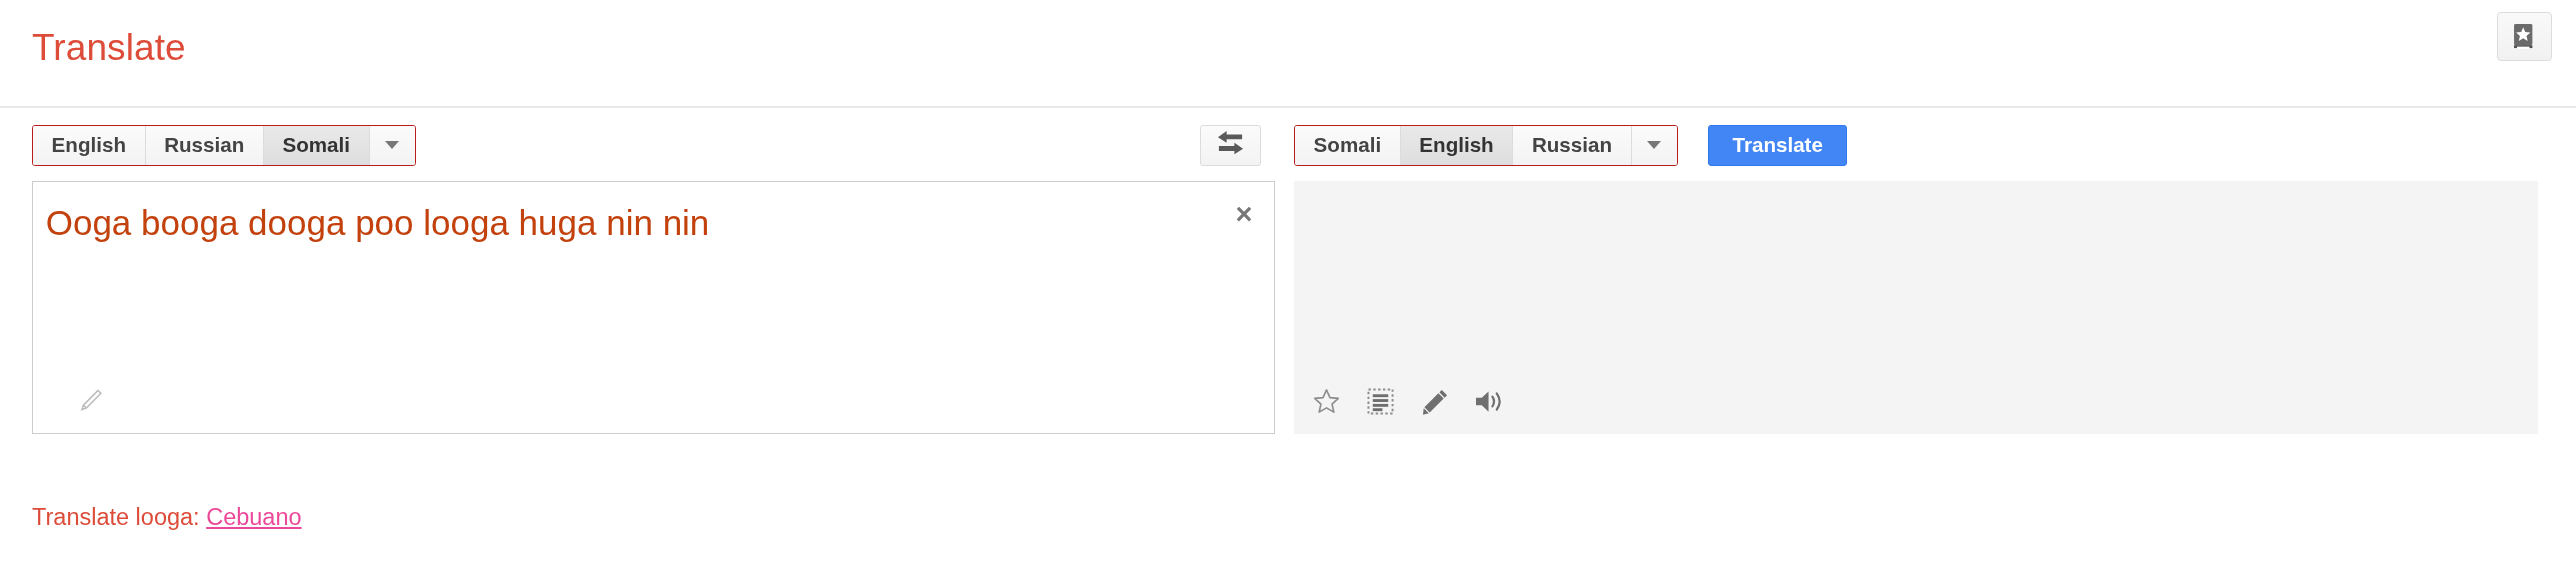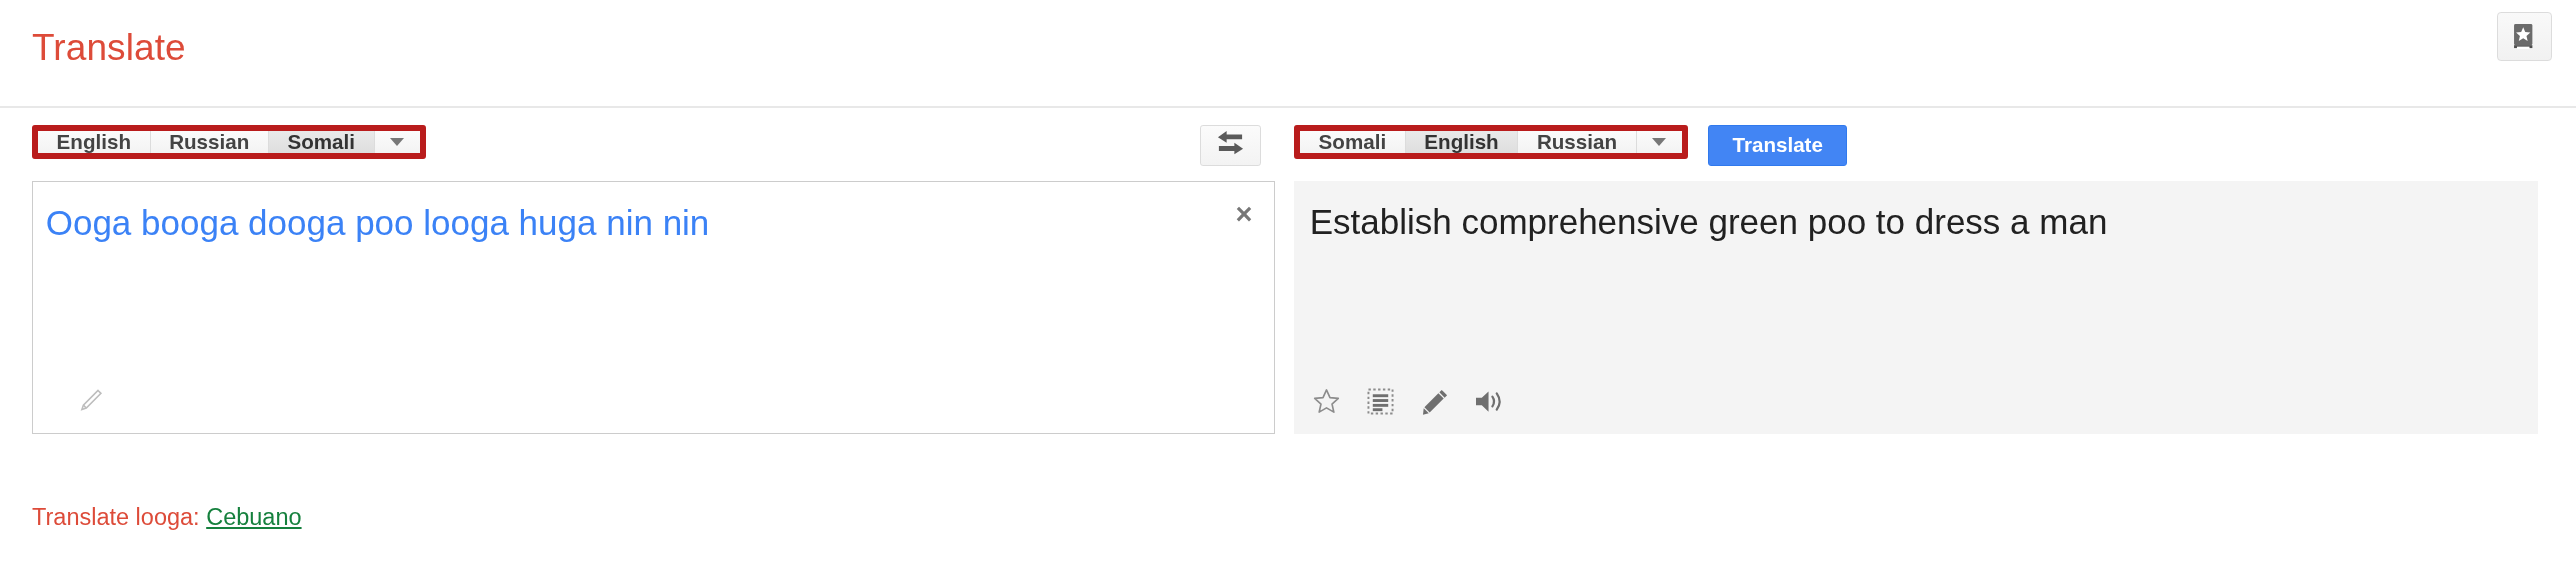--- a/index.html
+++ b/index.html
@@ -51,22 +51,22 @@
   .phrasebook-btn svg { display: block; }
 
   
   .controls {
     position: relative;
     height: 73px;
   }
   .btn-group {
     position: absolute;
     display: flex;
-    height: 34px;
-    border: 6px solid #b91c1c;
+    height: 41px;
+    border: 1px solid #b91c1c;
     border-radius: 2.9px;
     box-sizing: border-box;
     overflow: hidden;
     background: #f8f8f8;
   }
   .lang-btn {
     display: flex;
     align-items: center;
     padding: 0 18.6px;
     font-size: 20.6px;
@@ -146,21 +146,21 @@
     border: 1px solid #cccccc;
     background: #ffffff;
     box-sizing: border-box;
   }
   .source-text {
     position: absolute;
     left: 12.7px;
     top: 17.6px;
     right: 69px;
     font-size: 35px;
-    color: #3b82f6;
+    color: #c2410c;
     line-height: 45px;
     font-weight: 400;
   }
   .clear-btn {
     position: absolute;
     right: 21.5px;
     top: 17.6px;
     font-size: 29px;
     font-weight: bold;
     color: #777777;
@@ -214,21 +214,21 @@
   .footer {
     position: absolute;
     left: 32px;
     top: 504px;
     font-size: 23.5px;
     line-height: 27px;
     color: #dd4b39;
     white-space: nowrap;
   }
   .footer a {
-    color: #15803d;
+    color: #ec4899;
     text-decoration: underline;
     cursor: pointer;
   }
 </style>
 </head>
 <body>
 
 <div class="header">
   <div class="app-title">Translate</div>
   <div class="phrasebook-btn">
@@ -284,21 +284,20 @@
       <span>
         <svg width="25.4" height="25.4" viewBox="0 0 26 26">
           <path d="M20.5 2.5 L23.5 5.5 L8.5 20.5 L4 22 L5.5 17.5 Z" fill="none" stroke="#bdbdbd" stroke-width="1.6"></path>
           <path d="M5.5 17.5 L8.5 20.5" stroke="#bdbdbd" stroke-width="1.6"></path>
         </svg>
       </span>
     </div>
   </div>
 
   <div class="target-panel">
-    <div class="target-text">Establish comprehensive green poo to dress a man</div>
     <div class="target-actions">
 
       <div class="action-icon">
         <span>
           <svg width="29" height="29" viewBox="0 0 30 30">
             <polygon points="15,3 18.6,11 27.2,11.8 20.7,17.6 22.6,26 15,21.6 7.4,26 9.3,17.6 2.8,11.8 11.4,11" fill="none" stroke="#8c8c8c" stroke-width="1.7" stroke-linejoin="round"></polygon>
           </svg>
         </span>
       </div>
 

